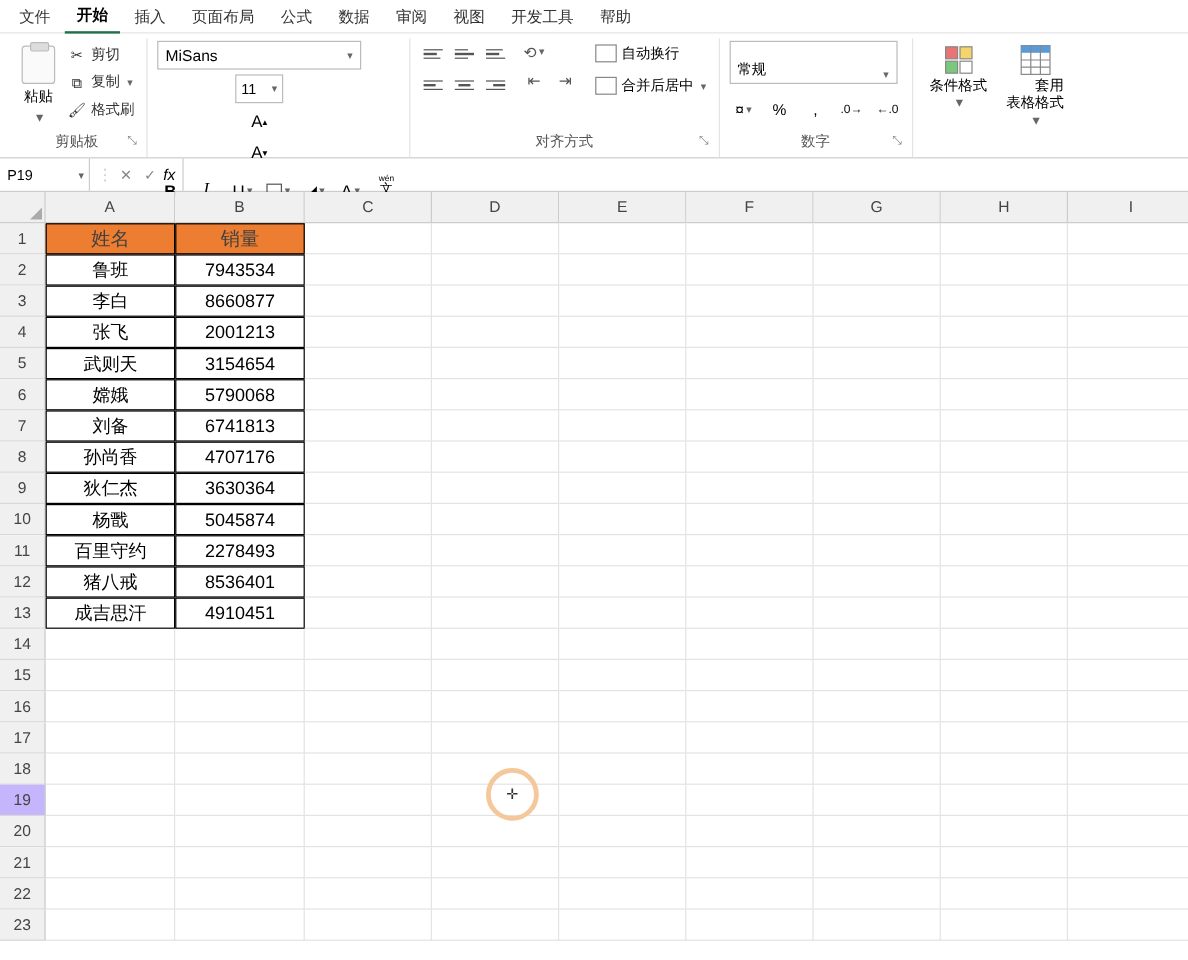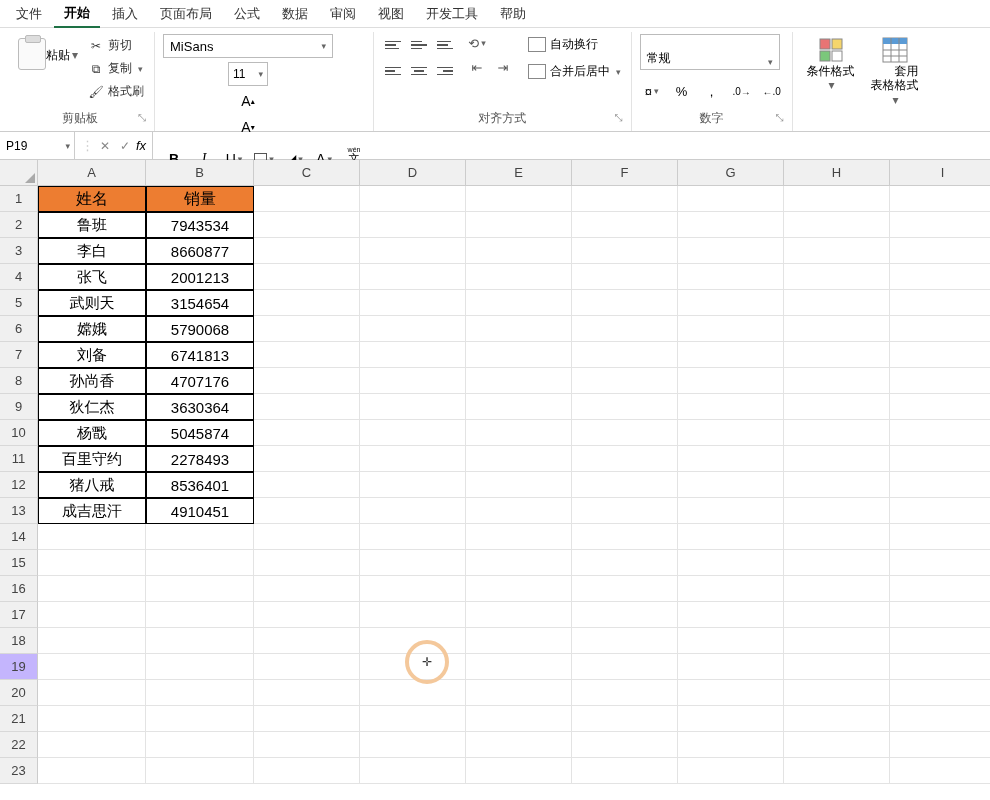--- a/index.html
+++ b/index.html
@@ -10,21 +10,21 @@
 .menubar .menu-item { padding: 4px 10px; color: #333; cursor: pointer; font-size: 13px; }
 .menubar .menu-item.active { font-weight: bold; border-bottom: 2px solid #1e7145; color: #000; }
 
 
 .ribbon { display: flex; height: 104px; border-bottom: 1px solid #ccc; background: #fff; padding: 4px 6px 0 6px; }
 .ribbon-group { display: flex; flex-direction: column; border-right: 1px solid #e3e3e3; padding: 2px 8px; position: relative; }
 .ribbon-group-content { display: flex; flex: 1; align-items: flex-start; gap: 4px; }
 .ribbon-group-label { text-align: center; font-size: 12px; color: #555; padding-bottom: 2px; position: relative; }
 .ribbon-group-label .launcher { position: absolute; right: 0; top: 2px; font-size: 10px; color: #888; cursor: pointer; }
 
-.paste-big { display: flex; flex-direction: row; align-items: center; padding: 4px 4px 0 4px; cursor: pointer; justify-content: flex-end; }
+.paste-big { display: flex; flex-direction: column; align-items: center; padding: 4px 4px 0 4px; cursor: pointer; justify-content: flex-end; }
 .paste-big .icon { width: 28px; height: 32px; border: 1px solid #bbb; border-radius: 3px; position: relative; background: #fafafa; }
 .paste-big .icon::before { content: ""; position: absolute; top: -4px; left: 6px; width: 14px; height: 6px; border: 1px solid #bbb; background: #ddd; border-radius: 2px; }
 .paste-big span { font-size: 12px; margin-top: 2px; }
 
 .small-col { display: flex; flex-direction: column; gap: 4px; padding-top: 2px; }
 .small-btn { display: flex; align-items: center; gap: 4px; font-size: 12px; color: #333; cursor: pointer; padding: 1px 2px; white-space: nowrap; }
 .small-btn .ic { width: 16px; height: 14px; display: inline-flex; align-items: center; justify-content: center; }
 .dd { font-size: 9px; color: #666; margin-left: 2px; }
 
 .font-row1 { display: flex; gap: 4px; align-items: center; flex-direction: column; }
@@ -66,21 +66,21 @@
 
 
 .grid-wrap { position: relative; height: 640px; overflow: hidden; }
 .grid { display: grid; grid-template-columns: 38px 108px 108px repeat(7, 106px); }
 .corner { height: 26px; border-right: 1px solid #ccc; border-bottom: 1px solid #ccc; background: #f0f0f0; position: relative; }
 .corner::after { content: ""; position: absolute; right: 2px; bottom: 2px; width: 0; height: 0; border-left: 10px solid transparent; border-bottom: 10px solid #aaa; }
 .colhdr { height: 26px; border-right: 1px solid #ccc; border-bottom: 1px solid #ccc; background: #f0f0f0; text-align: center; font-size: 13px; color: #444; display: flex; align-items: center; justify-content: center; }
 .rowhdr { border-right: 1px solid #ccc; border-bottom: 1px solid #d8d8d8; background: #f0f0f0; text-align: center; font-size: 13px; color: #444; display: flex; align-items: center; justify-content: center; height: 26px; }
 .rowhdr.sel { background: #c4b5fd; }
 .cell { border-right: 1px solid #e3e3e3; border-bottom: 1px solid #e3e3e3; height: 26px; display: flex; align-items: center; padding: 0 6px; font-size: 15px; }
-.cell.hdr-orange { background: #ed7d31; color: #000000; font-size: 16px; justify-content: center; border: 1px solid #000; }
+.cell.hdr-orange { background: #ed7d31; color: #404040; font-size: 16px; justify-content: center; border: 1px solid #000; }
 .cell.data { border: 1px solid #000; justify-content: center; }
 
 .cursor-ring { position: absolute; left: 405px; top: 480px; width: 44px; height: 44px; border: 4px solid #f4c89b; border-radius: 50%; display: flex; align-items: center; justify-content: center; pointer-events: none; }
 .cursor-ring::after { content: "✛"; font-size: 12px; color: #333; }
 </style>
 </head>
 <body>
 
 <div class="menubar" id="menubar">
     <div class="menu-item">文件</div>

